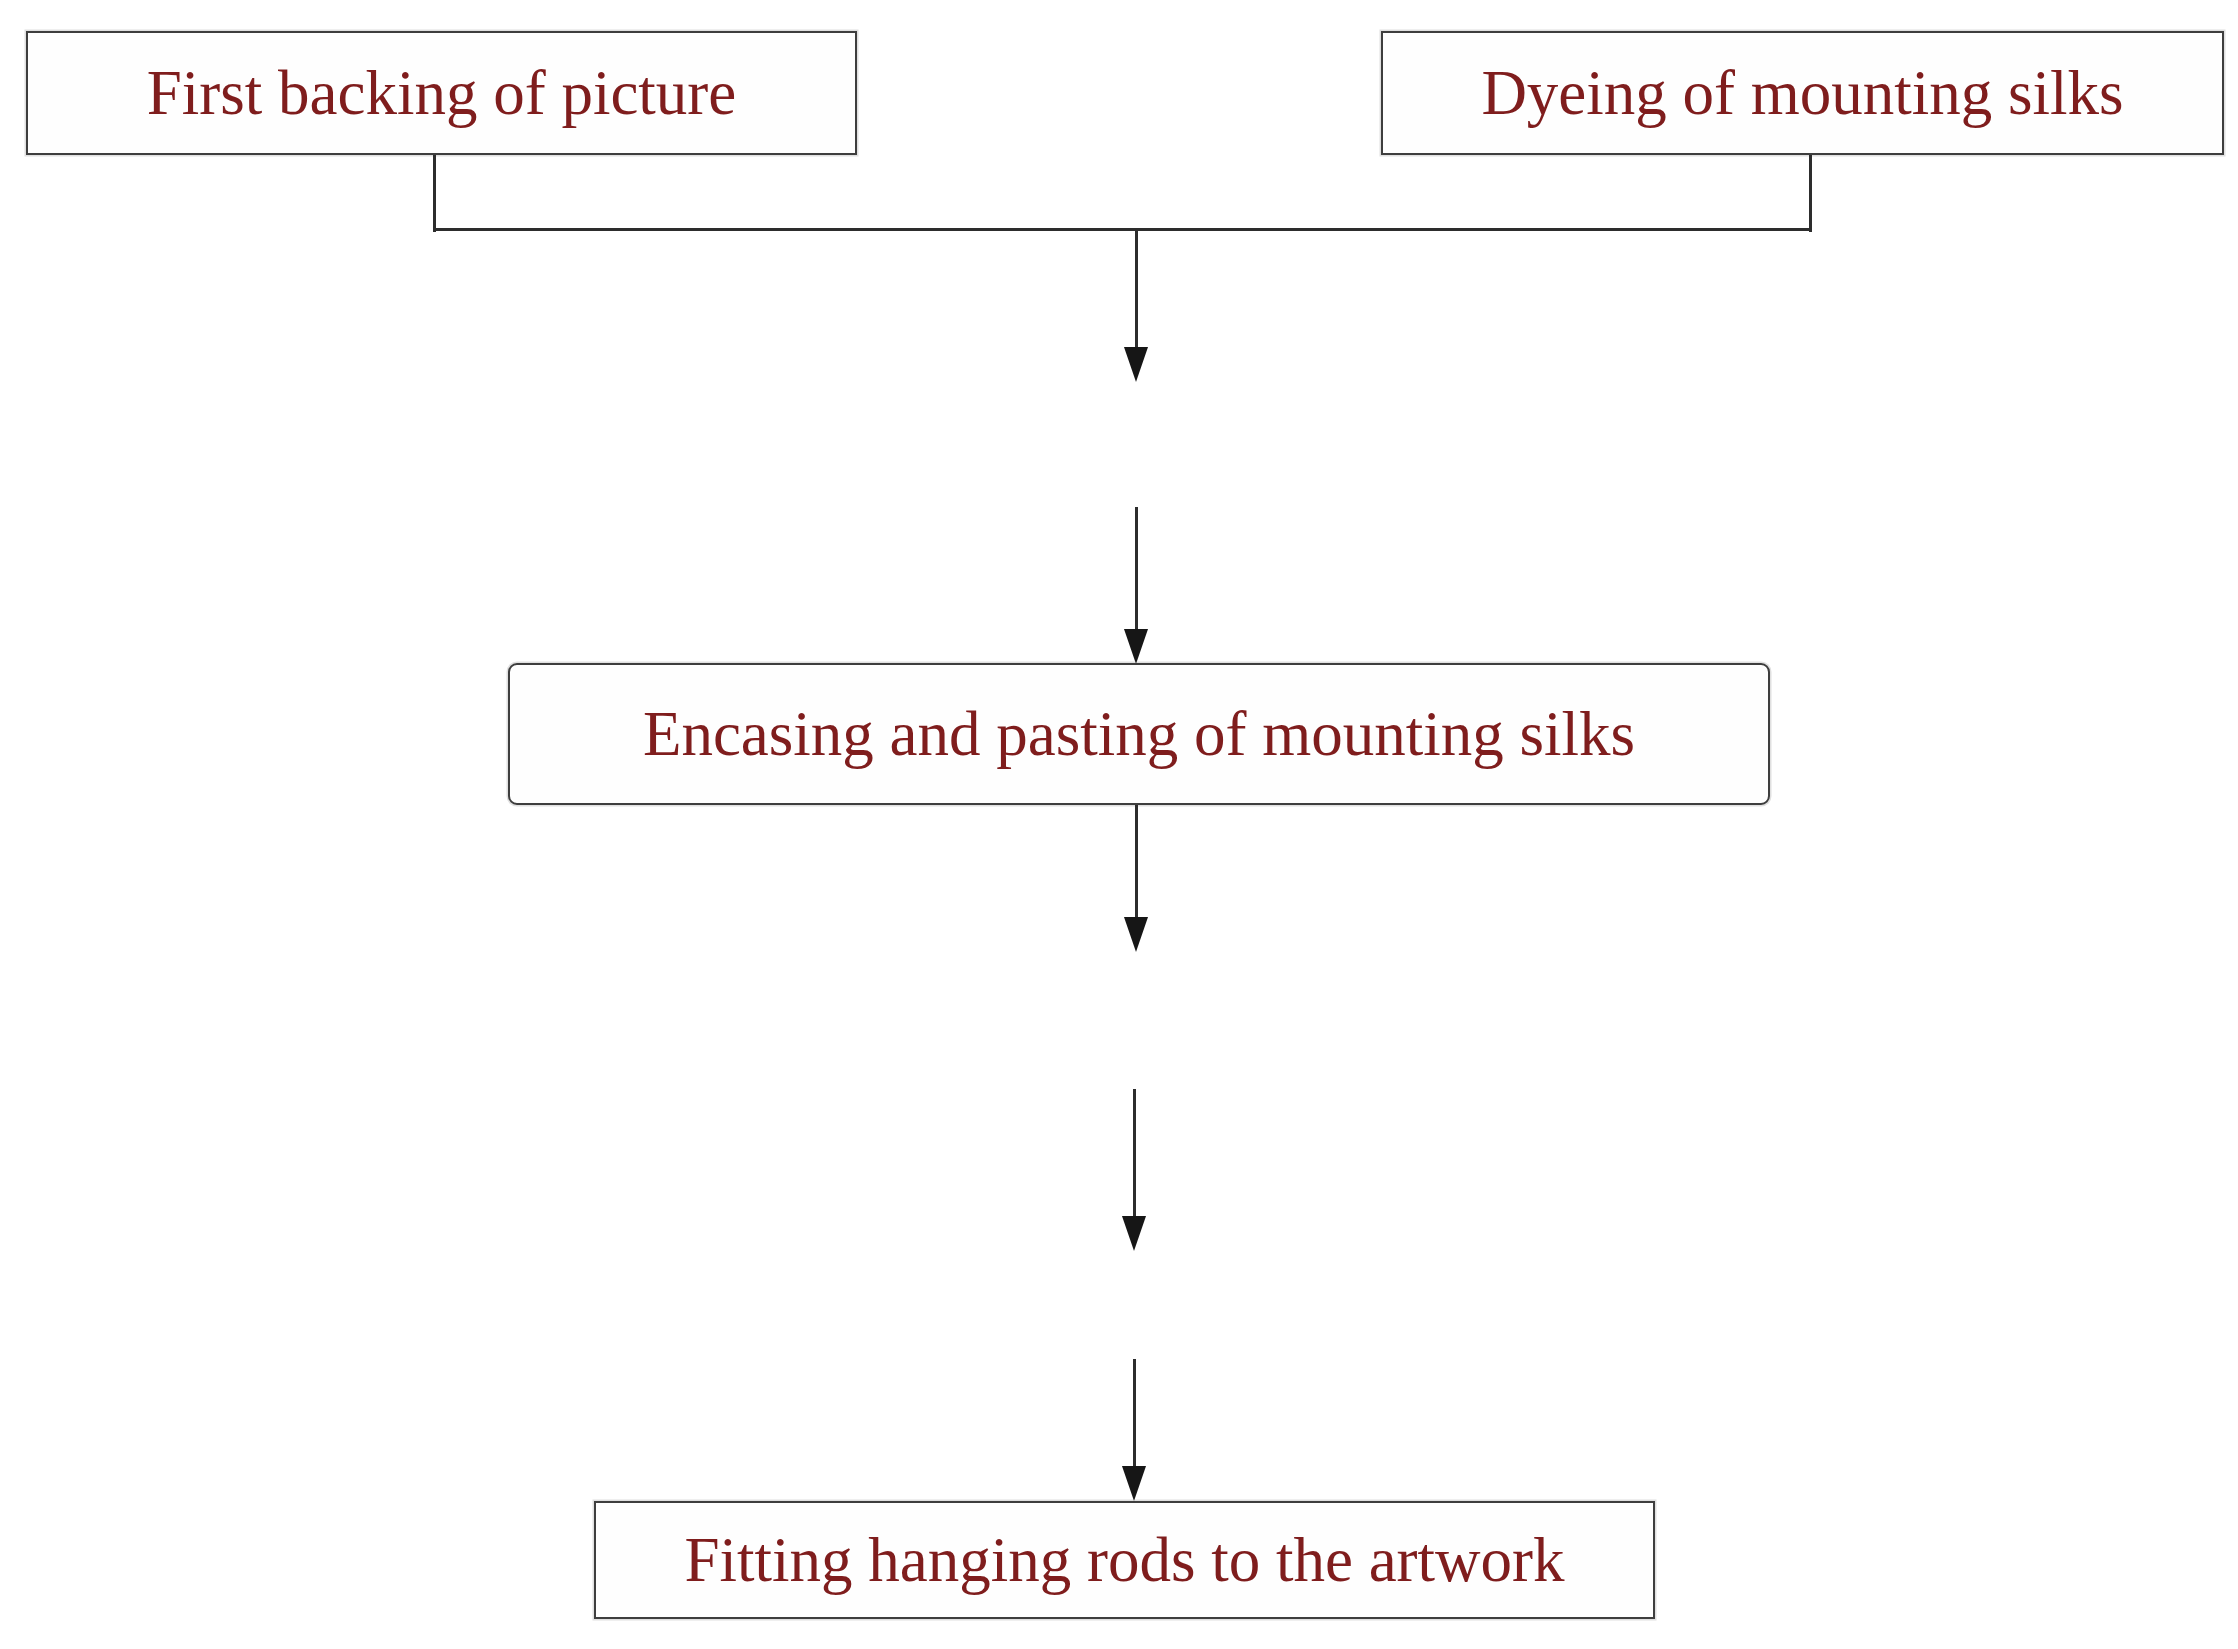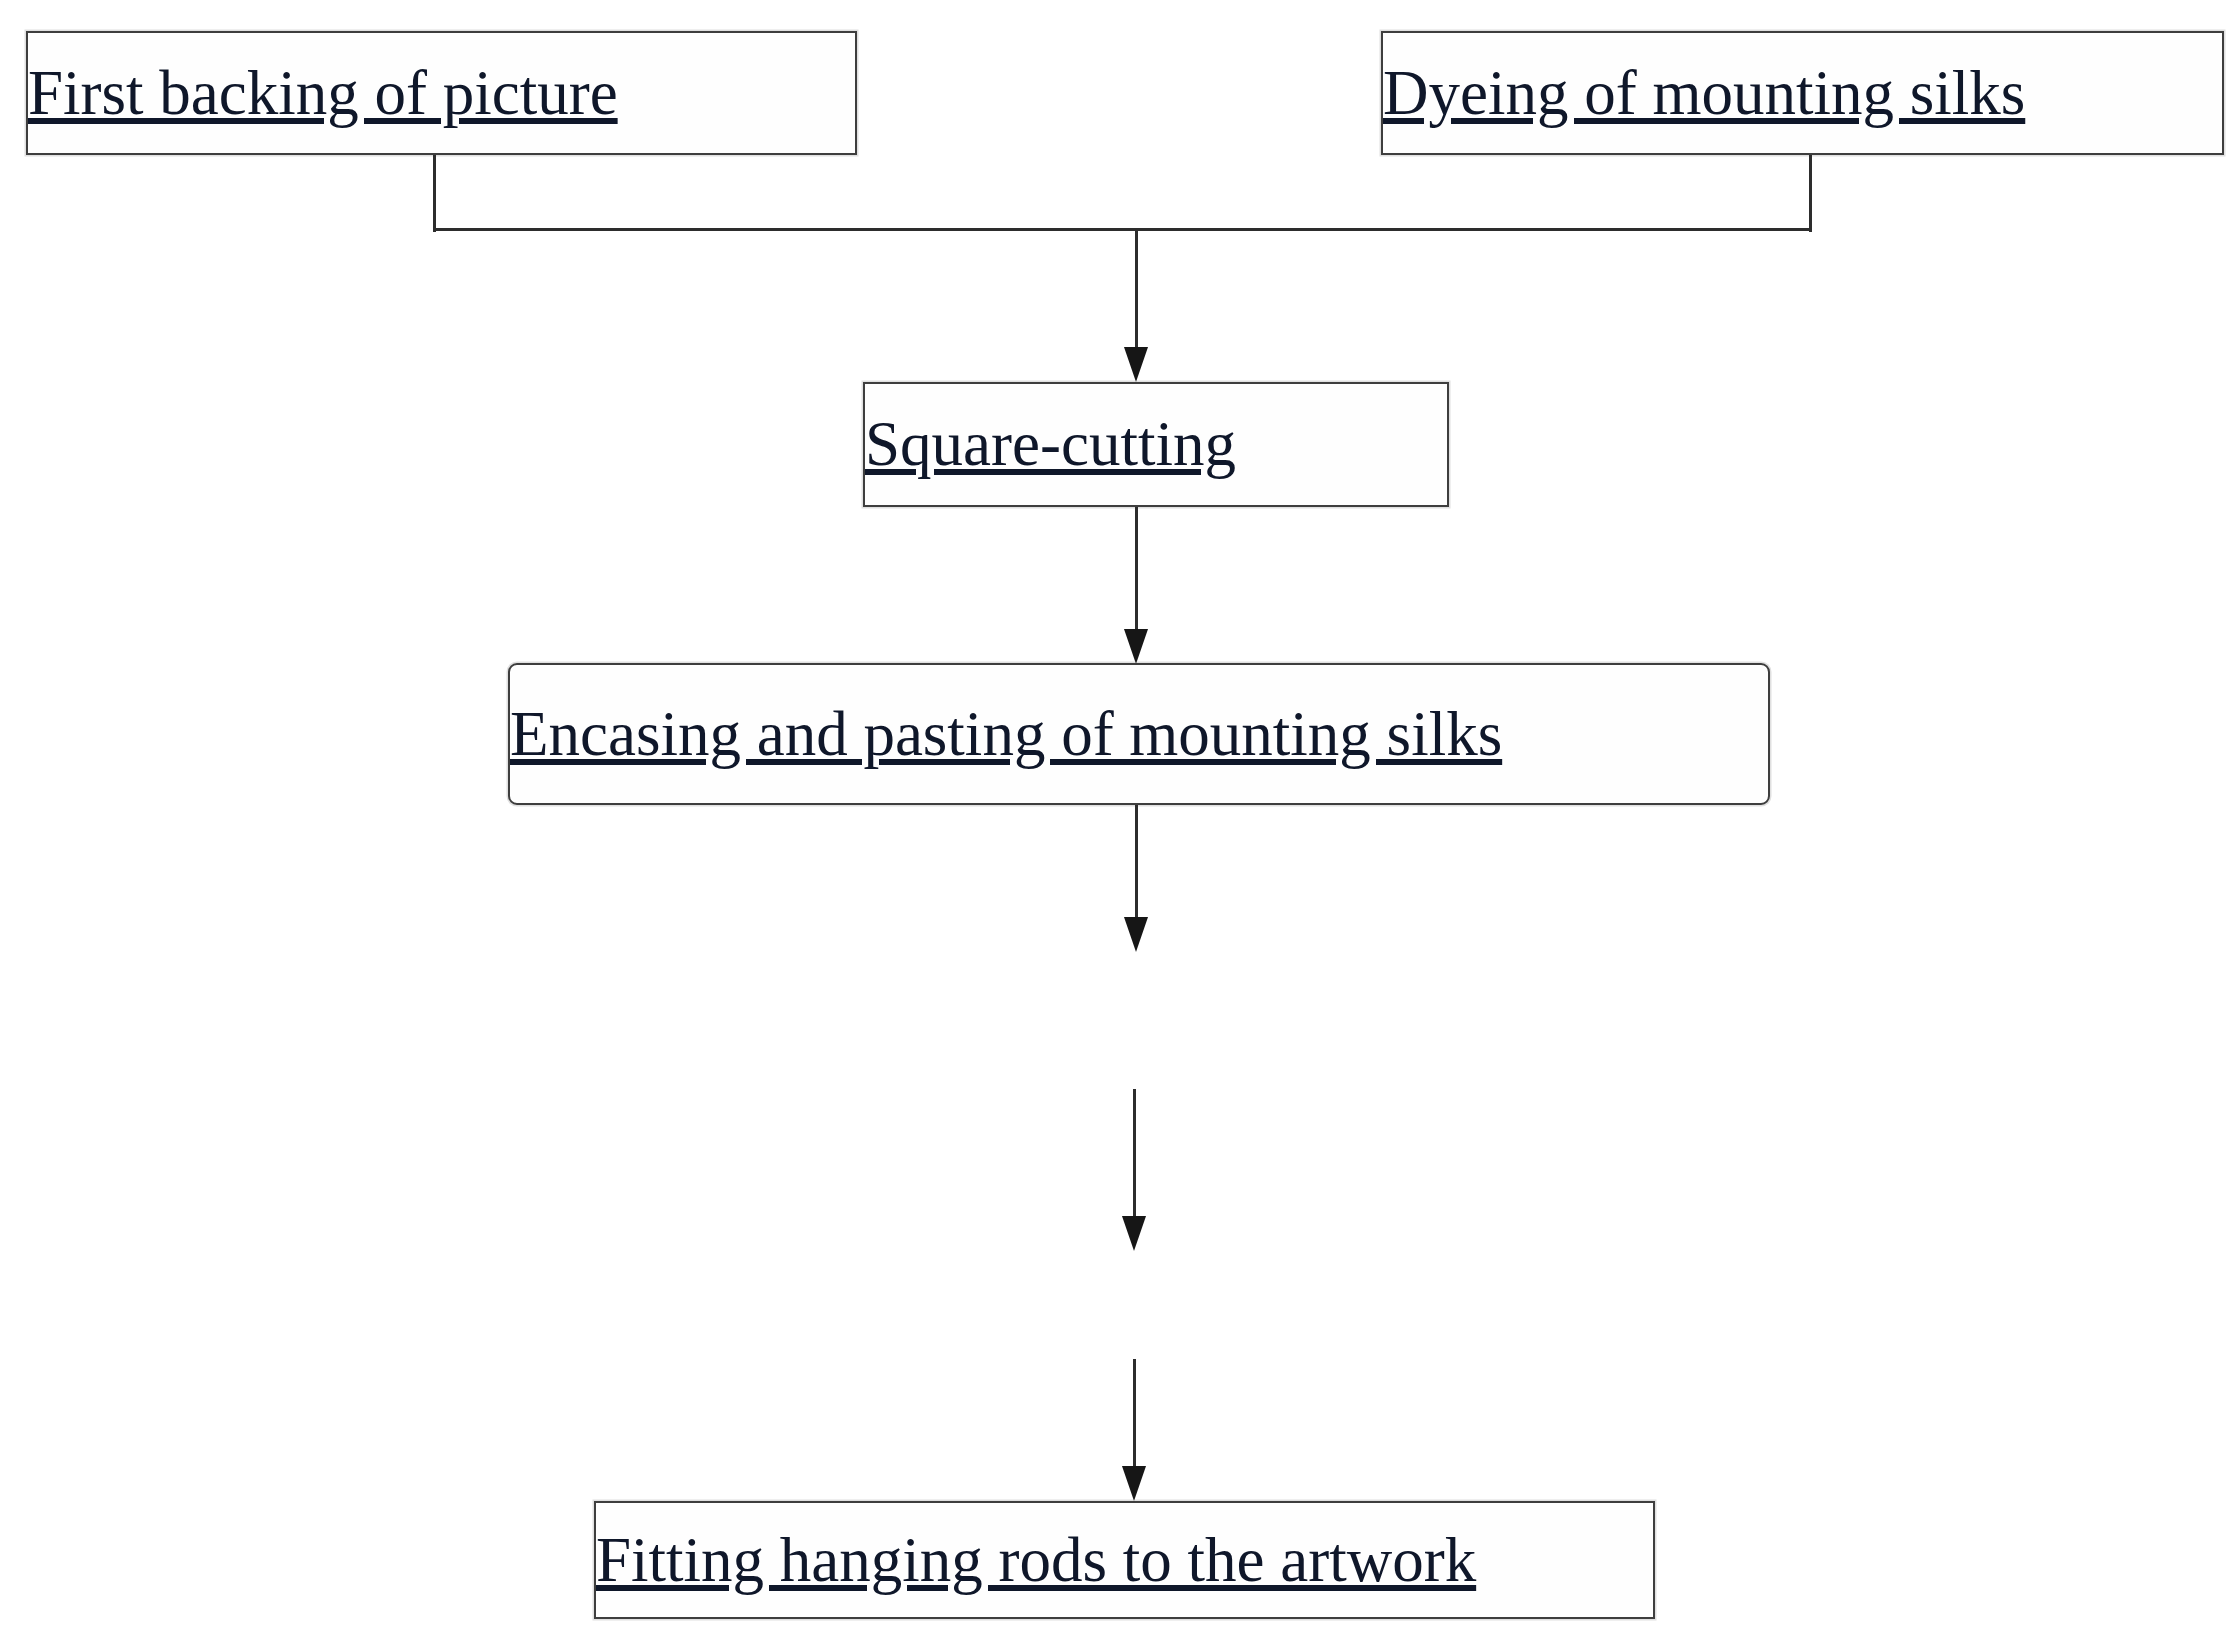--- a/index.html
+++ b/index.html
@@ -16,27 +16,27 @@
     overflow: hidden;
   }
   .node {
     position: absolute;
     box-sizing: border-box;
     border: 2.9px solid #3e3e3e;
     box-shadow: 0 0 0 1.5px rgba(130,130,130,0.25);
     background: #fefefe;
     display: flex;
     align-items: center;
+    justify-content: center;
     text-align: center;
     font-size: 63px;
-    color: #0f172a;
+    color: #7f1d1d;
     letter-spacing: 0px;
     line-height: 1.05;
     white-space: nowrap;
-    text-decoration: underline;
   }
   .line {
     position: absolute;
     background: #2d2d2d;
   }
   .arrowhead {
     position: absolute;
     width: 0;
     height: 0;
     border-left: 12.5px solid transparent;
@@ -57,23 +57,20 @@
     <span>Dyeing of mounting silks</span>
   </div>
 
   <div class="line" style="left:433px; top:155px; width:2.9px; height:77px;"></div>
   <div class="line" style="left:1809px; top:155px; width:2.9px; height:77px;"></div>
   <div class="line" style="left:433px; top:228px; width:1379px; height:2.9px;"></div>
 
   <div class="line" style="left:1135px; top:230px; width:2.9px; height:118px;"></div>
   <div class="arrowhead" style="left:1124px; top:347px;"></div>
 
-  <div class="node" style="left:863px; top:382px; width:586px; height:125px;">
-    <span>Square-cutting</span>
-  </div>
 
   <div class="line" style="left:1135px; top:507px; width:2.9px; height:122px;"></div>
   <div class="arrowhead" style="left:1124px; top:629px;"></div>
 
   <div class="node" style="left:508px; top:663px; width:1262px; height:142px;border-radius:9px;">
     <span>Encasing and pasting of mounting silks</span>
   </div>
 
   <div class="line" style="left:1135px; top:805px; width:2.9px; height:113px;"></div>
   <div class="arrowhead" style="left:1124px; top:917px;"></div>

